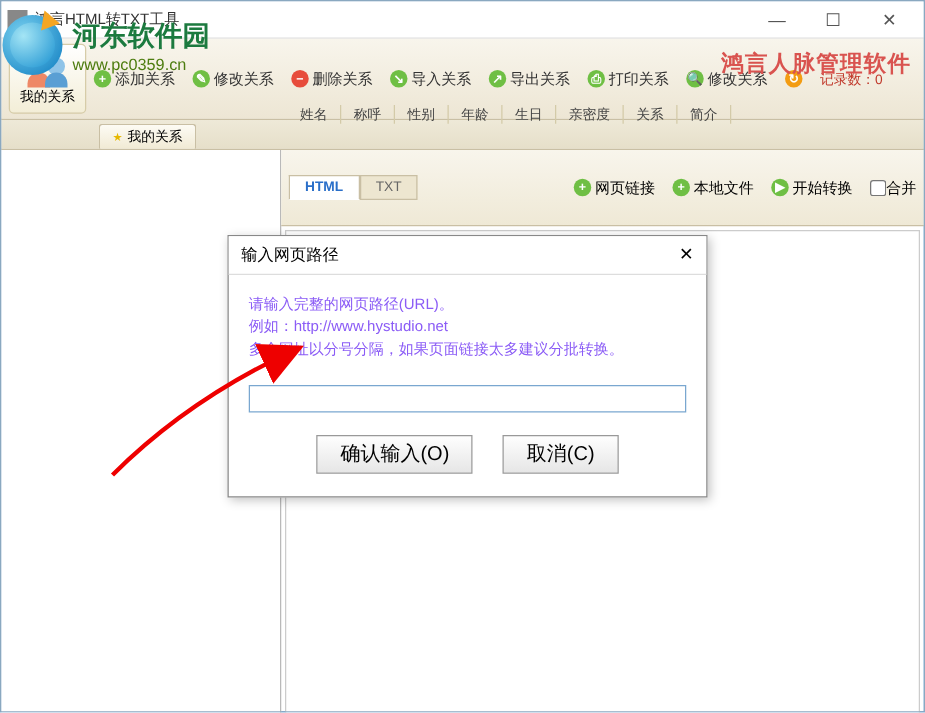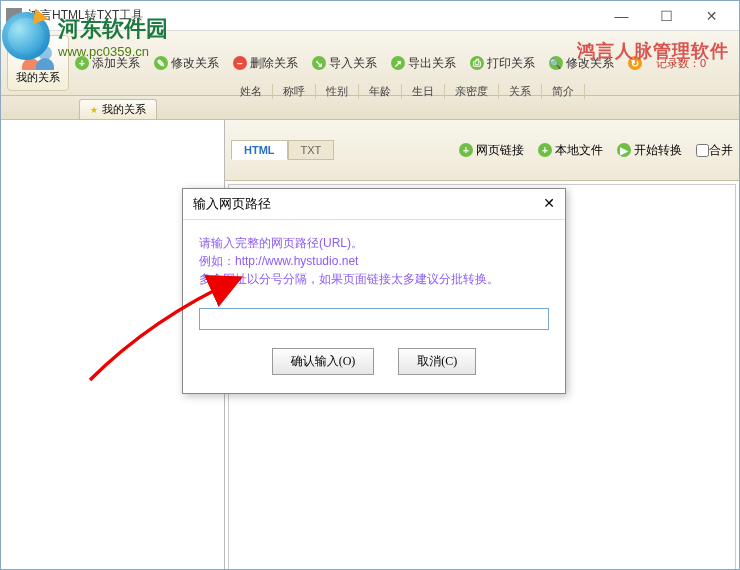--- a/index.html
+++ b/index.html
@@ -66,21 +66,21 @@
     .wm-main { font-size: 22px; font-weight: bold; color: #1c7a3f; }
     .wm-url { font-size: 13px; color: #4d7c0f; }
     
     .dialog { position: absolute; left: 182px; top: 188px; width: 384px; background: #fff; border: 1px solid #888; box-shadow: 2px 2px 8px rgba(0,0,0,0.25); z-index: 200; }
     .dlg-title { background: #fff; padding: 6px 10px; font-size: 13px; display: flex; justify-content: space-between; border-bottom: 1px solid #ddd; }
     .dlg-close { cursor: pointer; font-size: 14px; }
     .dlg-body { padding: 14px 16px 18px; font-size: 12px; line-height: 1.5; font-family: SimSun, monospace; }
     .dlg-hint { color: #8b5cf6; margin-bottom: 20px; white-space: pre-line; }
     .dlg-input { width: 100%; height: 22px; border: 1px solid #7aa7d0; background: #fff; padding: 0 4px; font-size: 12px; }
     .dlg-btns { display: flex; justify-content: center; gap: 24px; margin-top: 18px; }
-    .dlg-btn { padding: 4px 18px; font-size: 12px; background: linear-gradient(#fefefe, #e6e6e6); border: 1px solid #999; cursor: pointer; font-family: Liberation Serif, serif; }
+    .dlg-btn { padding: 4px 18px; font-size: 16px; background: linear-gradient(#fefefe, #e6e6e6); border: 1px solid #999; cursor: pointer; }
     
     .red-arrow { position: absolute; left: 82px; top: 258px; z-index: 300; pointer-events: none; }
     .red-arrow svg { width: 180px; height: 130px; }
     
     .outer-border { position: absolute; inset: 0; border: 1px solid #8aa8c0; pointer-events: none; z-index: 400; }
   </style>
 </head>
 <body>
 
 <div class="window">

